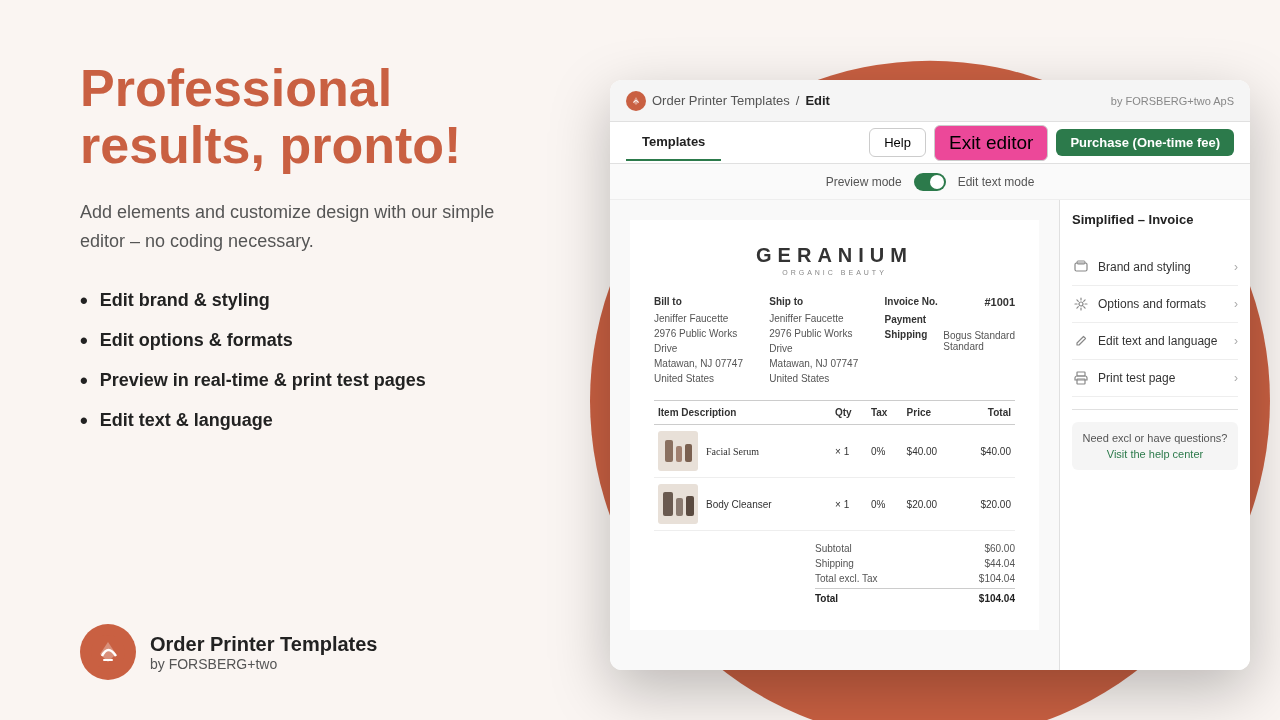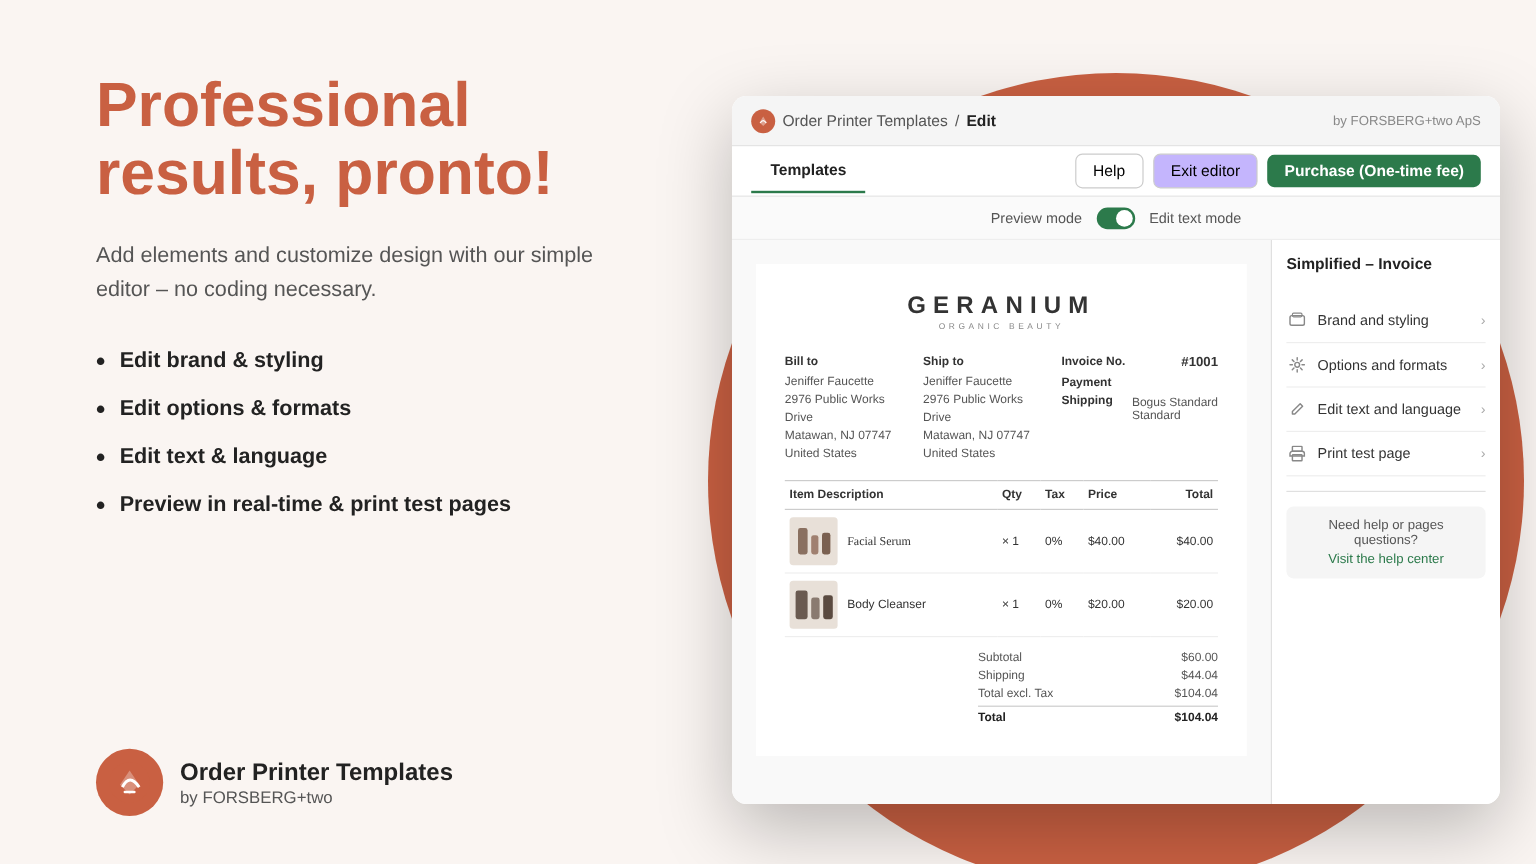--- a/index.html
+++ b/index.html
@@ -224,22 +224,22 @@
       border-radius: 6px;
       background: #fff;
       font-size: 13px;
       cursor: pointer;
     }
 
     .btn-exit {
       padding: 6px 14px;
       border: 1px solid #ccc;
       border-radius: 6px;
-      background: #c4b5fd;
-      font-size: 13px;
+      background: #ec4899;
+      font-size: 19px;
       cursor: pointer;
     }
 
     .btn-purchase {
       padding: 6px 14px;
       border: none;
       border-radius: 6px;
       background: #2c7a4b;
       color: #fff;
       font-size: 13px;
@@ -510,22 +510,22 @@
 
 <div class="page-layout">
 
   <div class="left-panel">
     <div class="main-content">
       <h1 class="hero-title">Professional results, pronto!</h1>
       <p class="subtitle">Add elements and customize design with our simple editor – no coding necessary.</p>
       <ul class="bullet-list">
         <li>Edit brand &amp; styling</li>
         <li>Edit options &amp; formats</li>
+        <li>Preview in real-time &amp; print test pages</li>
         <li>Edit text &amp; language</li>
-        <li>Preview in real-time &amp; print test pages</li>
       </ul>
     </div>
 
     <div class="brand-footer">
       <div class="brand-logo">
         <svg viewBox="0 0 36 36" fill="none" xmlns="http://www.w3.org/2000/svg">
           <circle cx="18" cy="18" r="17" fill="#c96042"></circle>
           <path d="M18 8 L26 20 L18 28 L10 20 Z" fill="#fff" opacity="0.3"></path>
           <path d="M12 22 Q18 10 26 22" stroke="#fff" stroke-width="2.5" fill="none"></path>
           <path d="M14 26 L22 26" stroke="#fff" stroke-width="2" stroke-linecap="round"></path>
@@ -747,21 +747,21 @@
                 </svg>
               </span>
               <span class="sidebar-menu-label">Print test page</span>
             </div>
             <span class="sidebar-chevron">›</span>
           </div>
 
           <div class="sidebar-divider"></div>
 
           <div class="sidebar-help-box">
-            <span>Need help or pages questions?</span>
+            <span>Need excl or have questions?</span>
             <a class="sidebar-help-link" href="#">Visit the help center</a>
           </div>
         </div>
 
       </div>
 
     </div>
   </div>
 
 </div>

